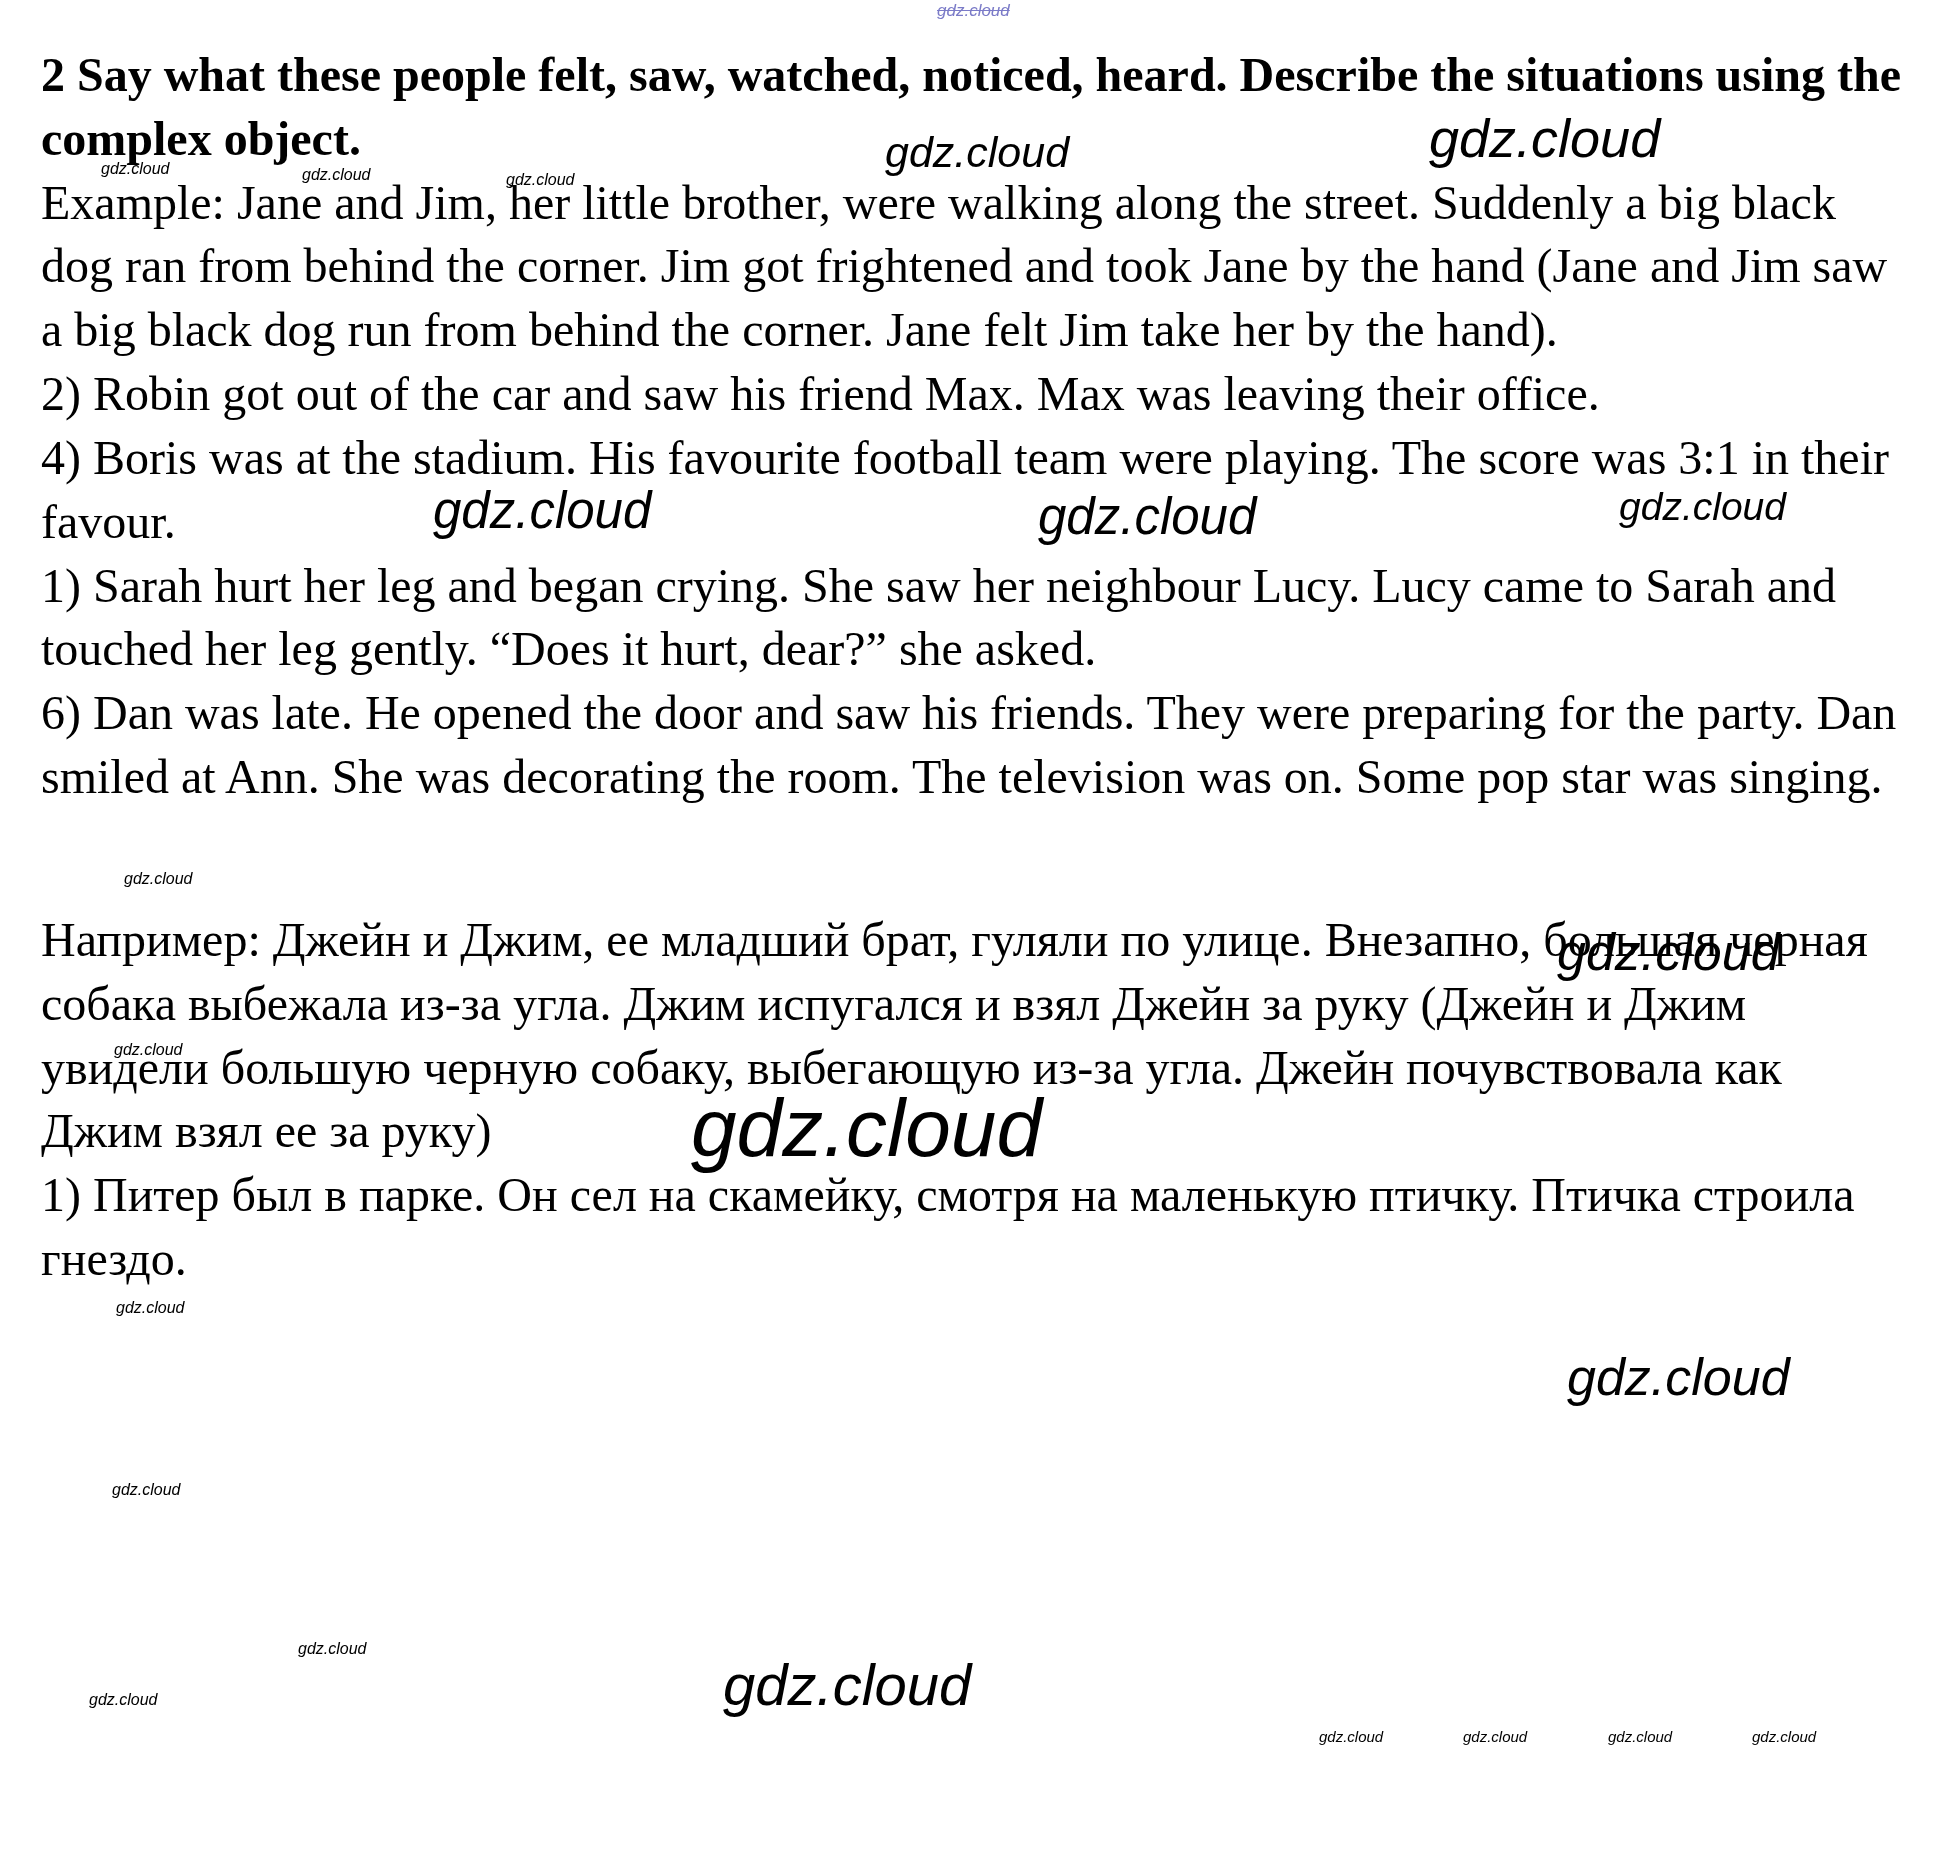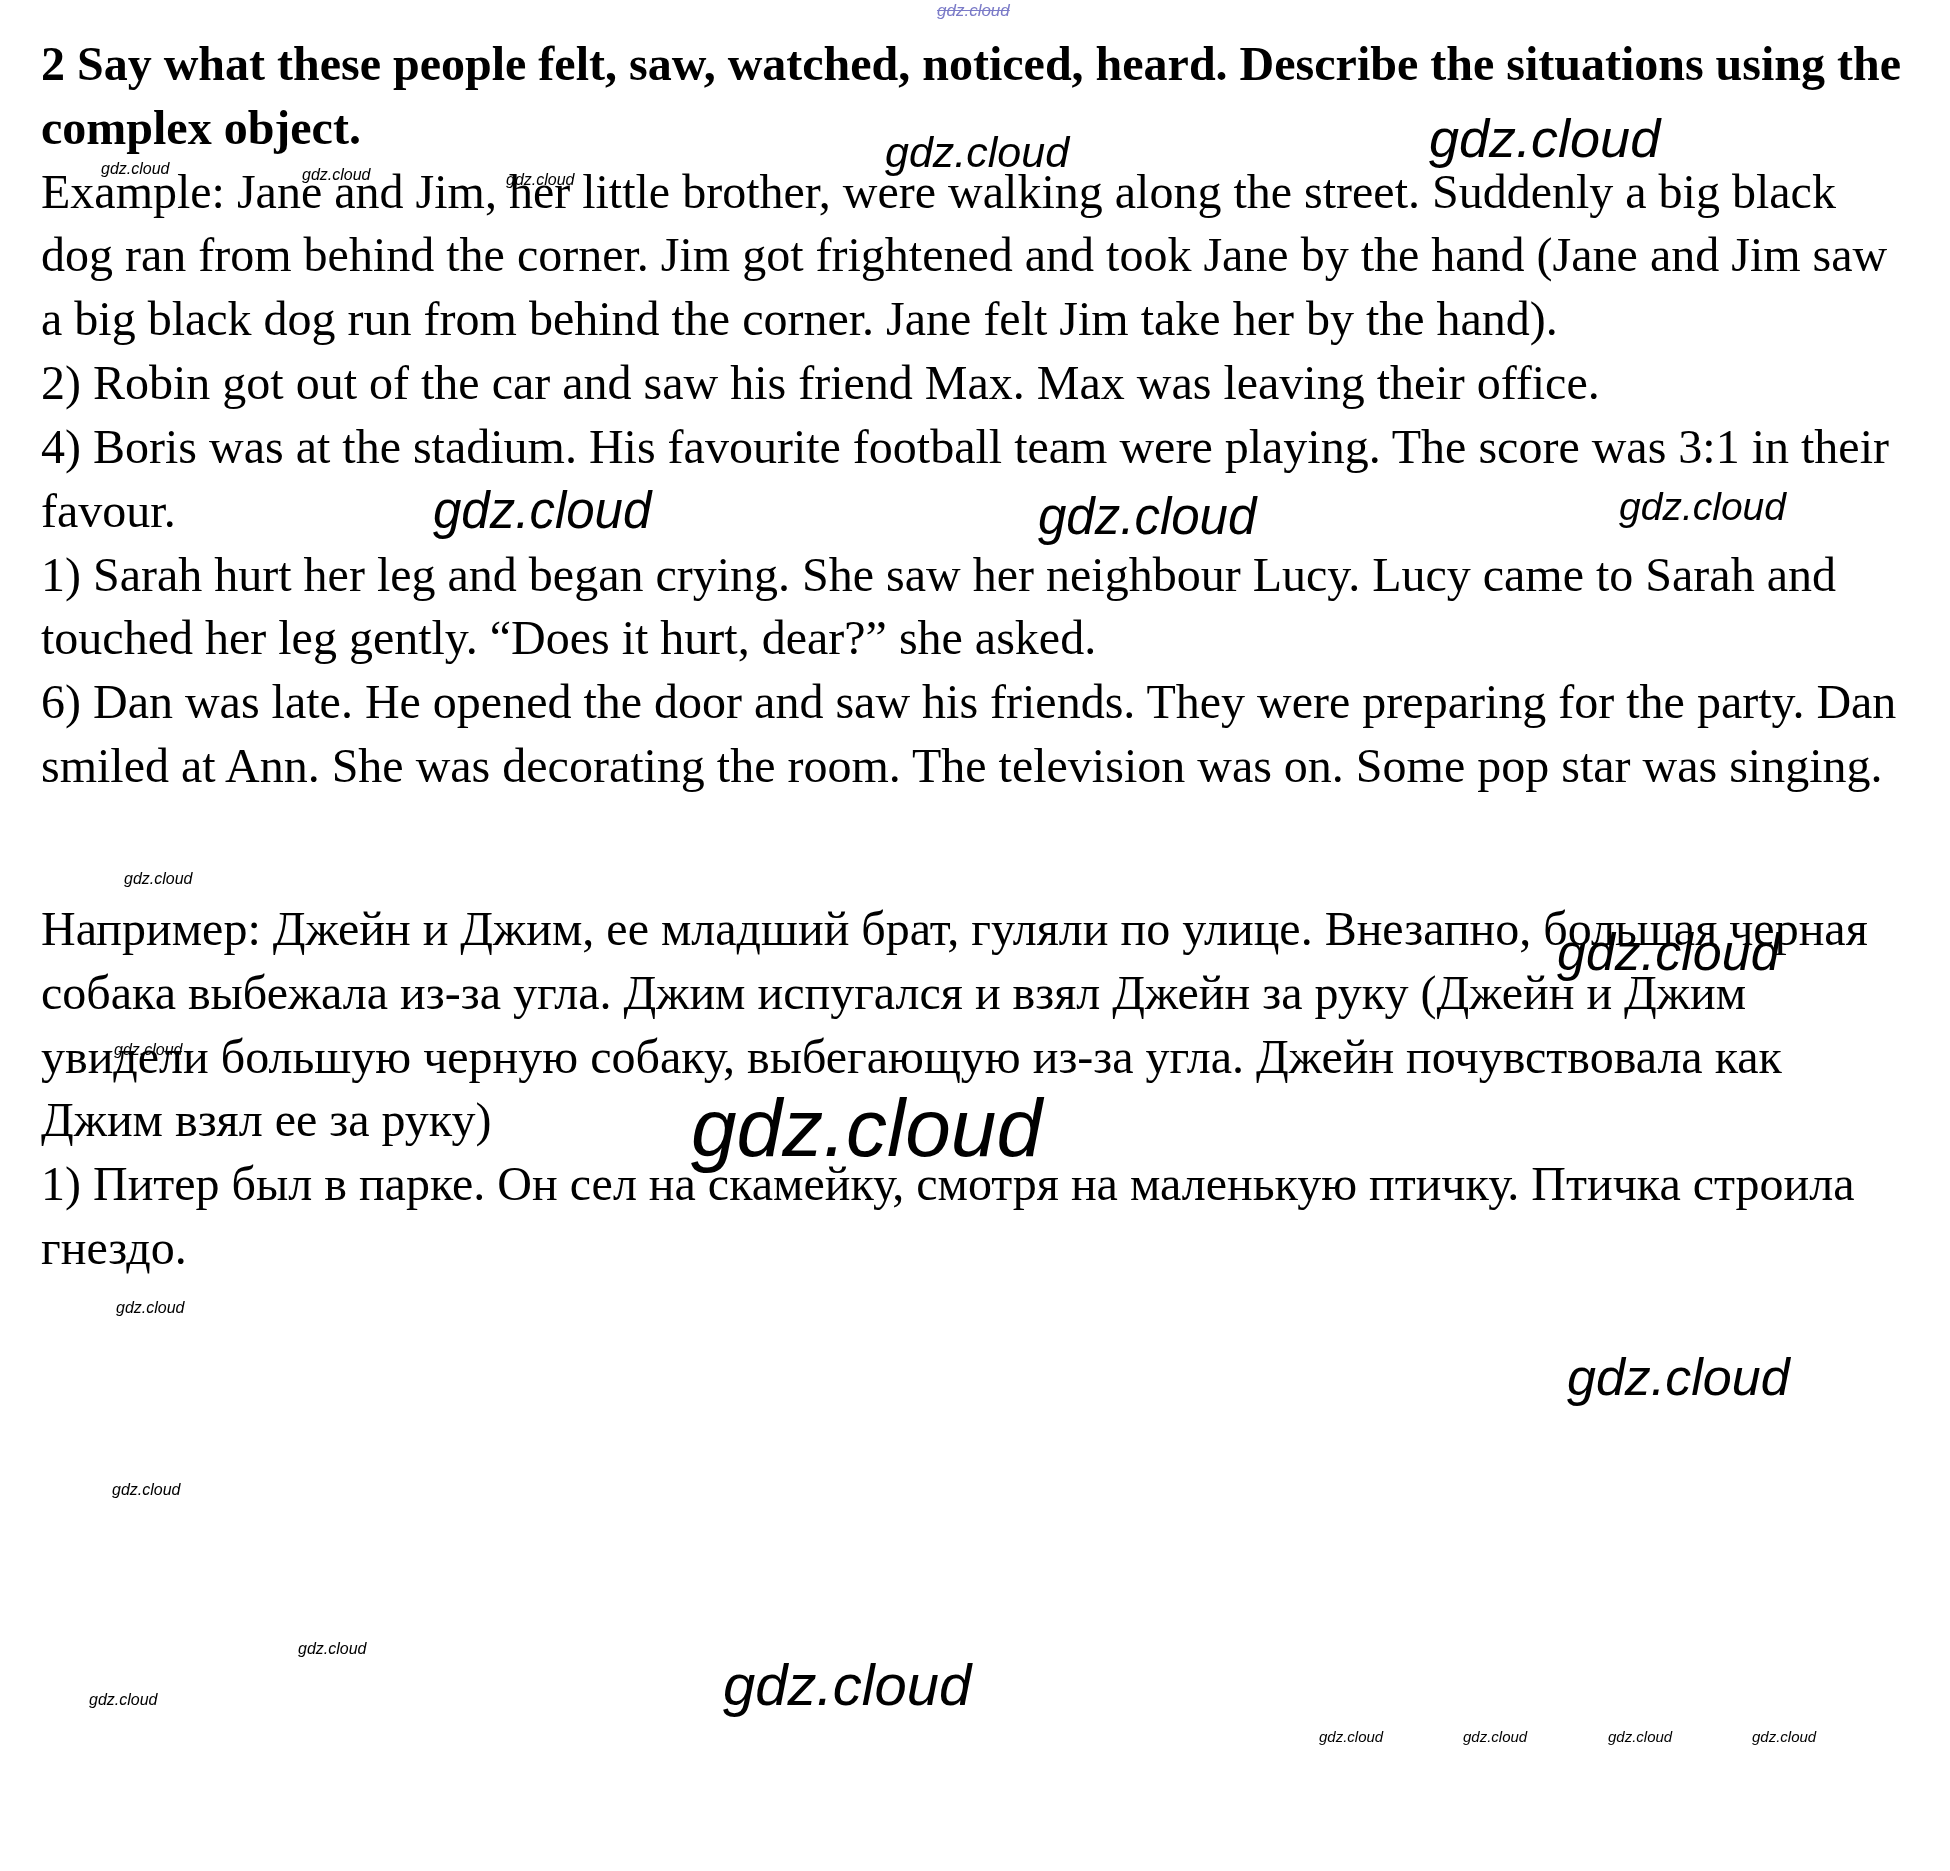--- a/index.html
+++ b/index.html
@@ -11,21 +11,21 @@
     height: 1871px;
     background: #ffffff;
     color: #000000;
     font-family: "Liberation Serif", serif;
     position: relative;
     overflow: hidden;
   }
   .content {
     position: absolute;
     left: 41px;
-    top: 32px;
+    top: 43px;
     width: 1869px;
     font-size: 48px;
     line-height: 1.33;
   }
   p { margin: 0; }
   .heading {
     font-weight: 700;
   }
   .ru-section {
     margin-top: 99px;

